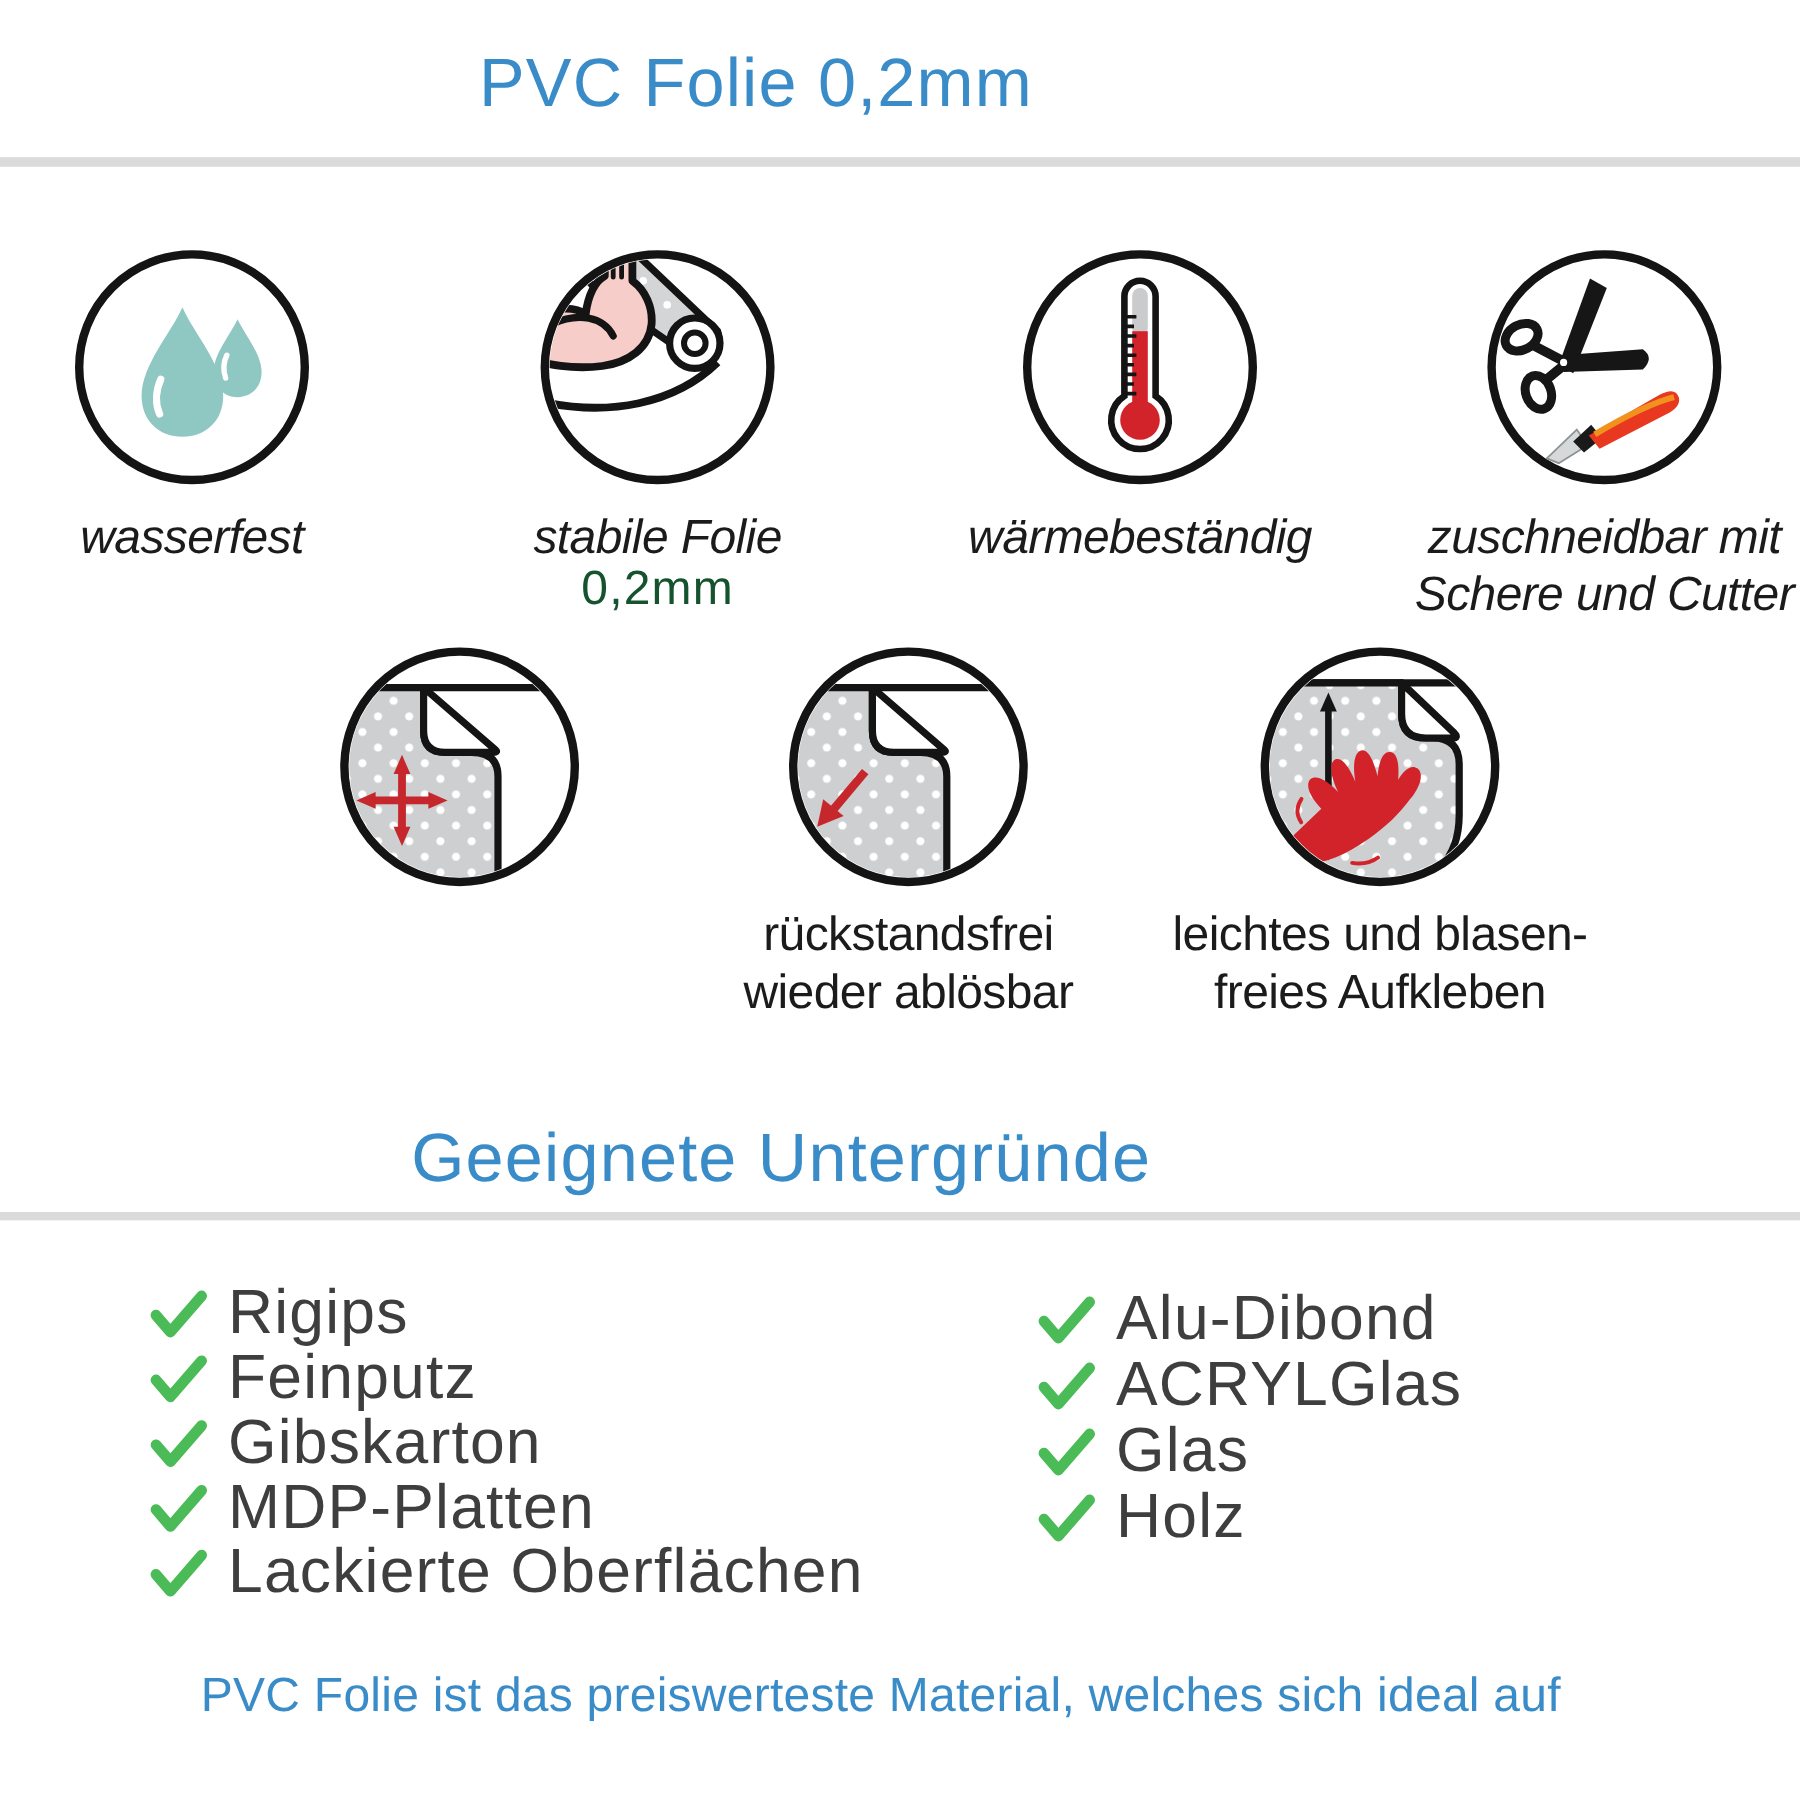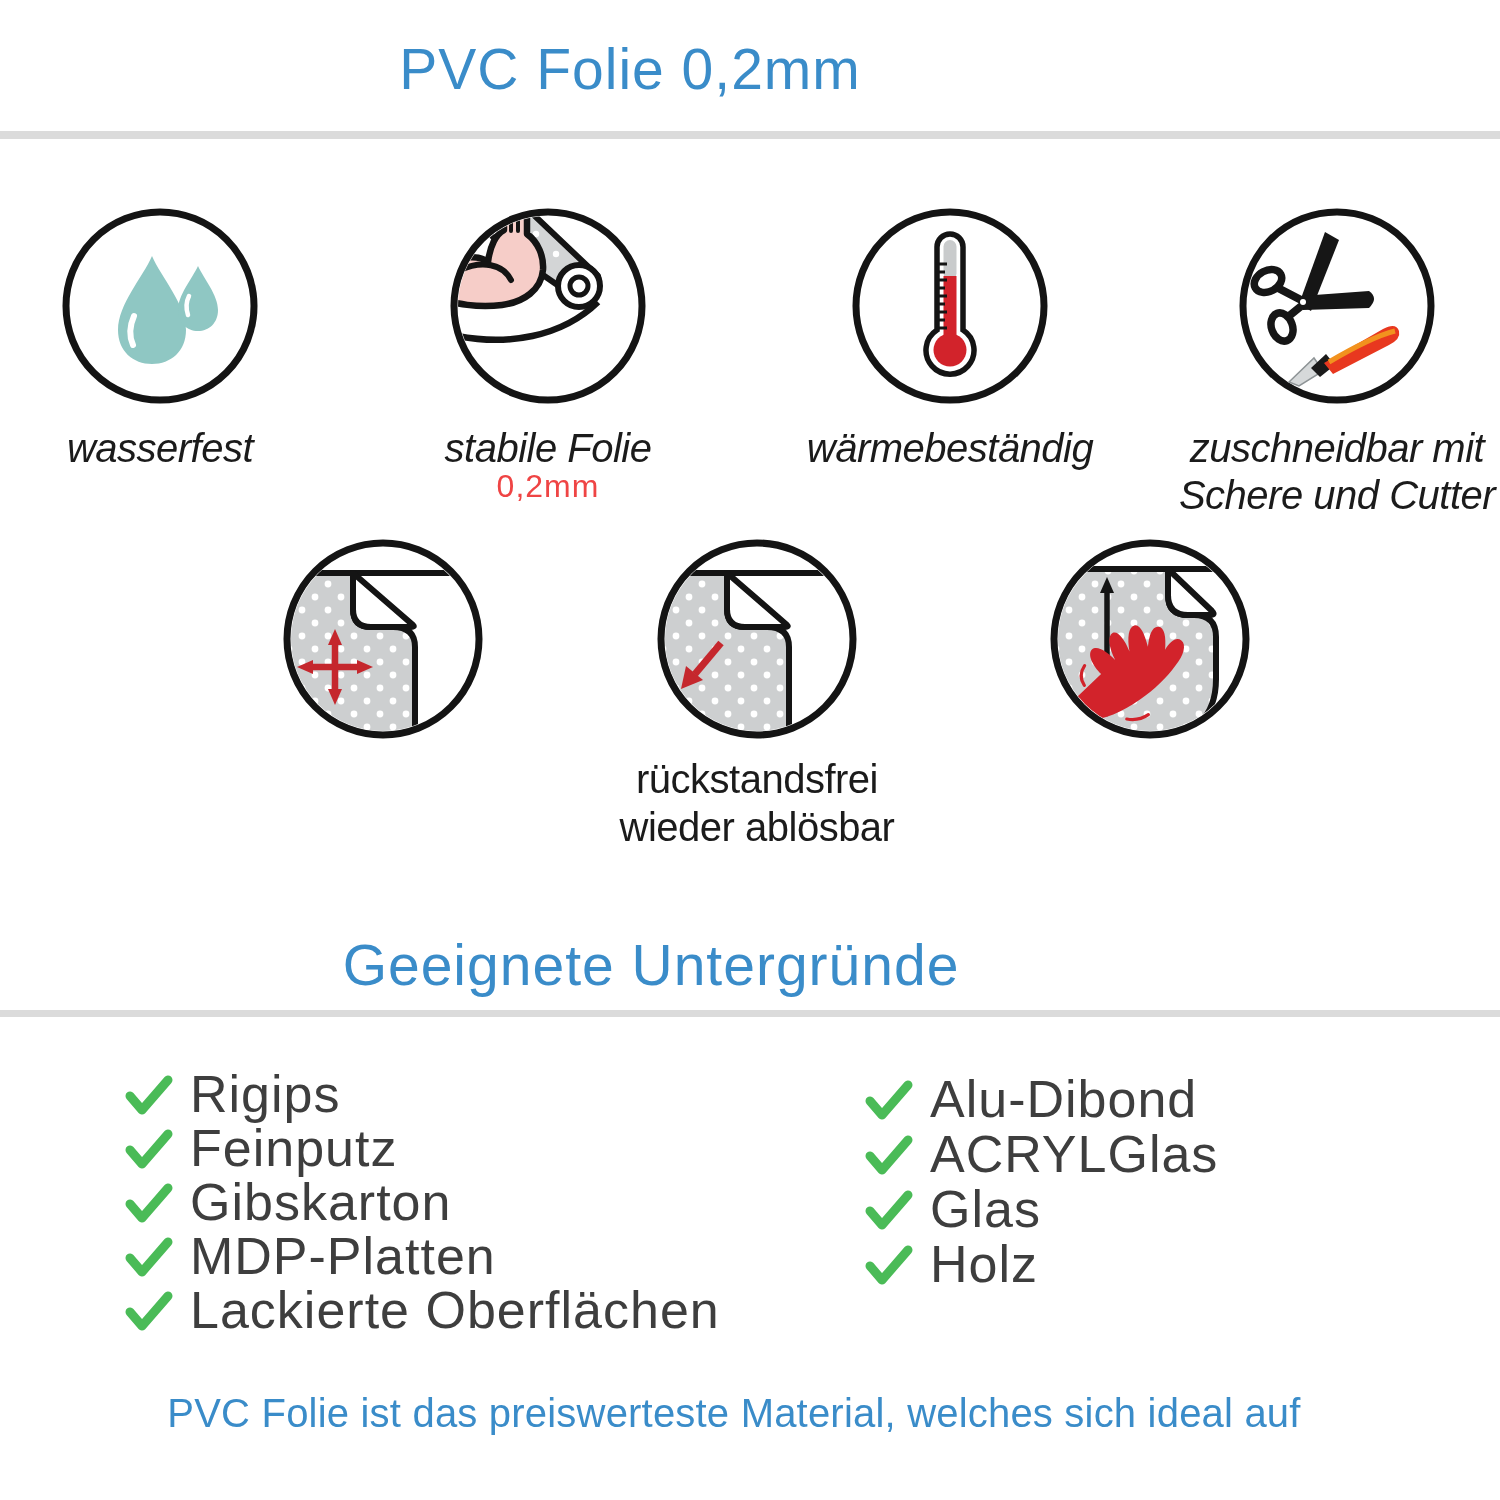--- a/index.html
+++ b/index.html
@@ -19,21 +19,21 @@
   .feat{position:absolute;width:200px;height:200px;}
   .feat svg{position:absolute;left:0;top:0;}
   .flabel{
     position:absolute;left:100px;text-align:center;transform:translateX(-50%);
     white-space:nowrap;font-size:40px;line-height:47px;letter-spacing:-0.5px;color:#1b1b1b;
   }
   .row1 .flabel{top:219px;font-style:italic;}
   .row2 .flabel{top:216px;line-height:48px;}
   .sublabel{
     position:absolute;left:100px;top:262px;transform:translateX(-50%);
-    white-space:nowrap;font-size:32px;color:#ef4444;letter-spacing:1px;
+    white-space:nowrap;font-size:40px;color:#14532d;letter-spacing:1px;
   }
   .check-item{position:absolute;height:48px;}
   .check-item svg{position:absolute;left:0;top:4px;}
   .check-item .ctext{
     position:absolute;left:66px;top:0;white-space:nowrap;
     font-size:52px;line-height:48px;letter-spacing:1px;color:#3e3e3e;
   }
   .col-left .check-item{left:124px;}
   .col-right .check-item{left:864px;}
   .footer{
@@ -191,20 +191,24 @@
       <path d="M57,52 L57,164" stroke="#141414" stroke-width="5.5"></path>
       <polygon points="50,54 64,54 57,38" fill="#141414"></polygon>
       <polygon points="50,162 64,162 57,178" fill="#141414"></polygon>
       <g transform="rotate(-14 95 125)">
         <path d="M22,164 C12,156 12,146 22,140 L50,124 C44,114 41,102 47,98 C53,95 61,103 67,114 C64,100 65,89 71,87 C77,86 81,96 83,109 C84,95 88,85 94,85 C100,85 102,96 102,109 C106,98 111,90 117,92 C123,94 122,104 118,116 C125,109 132,106 136,111 C140,116 135,126 124,134 C112,144 98,152 82,158 C58,167 38,170 22,164 Z" fill="#d2232b"></path>
         <path d="M36,112 q-9,8 -5,19" stroke="#d2232b" stroke-width="3.2" fill="none" stroke-linecap="round"></path>
         <path d="M64,174 q11,5 22,1" stroke="#d2232b" stroke-width="3.2" fill="none" stroke-linecap="round"></path>
       </g>
     </g>
   </svg>
+  <div class="flabel">
+    <div>leichtes und blasen-</div>
+    <div>freies Aufkleben</div>
+  </div>
 </div>
 
 <div class="heading subheading">Geeignete Untergründe</div>
 <div class="divider d2"></div>
 
 <div class="col-left">
   <div class="check-item" style="top:1070px;">
     <svg width="50" height="44" viewBox="0 0 50 44">
         <path d="M6,22 L18,36 L44,6" stroke="#4abb57" stroke-width="9" fill="none" stroke-linecap="round" stroke-linejoin="round"></path>
       </svg>

